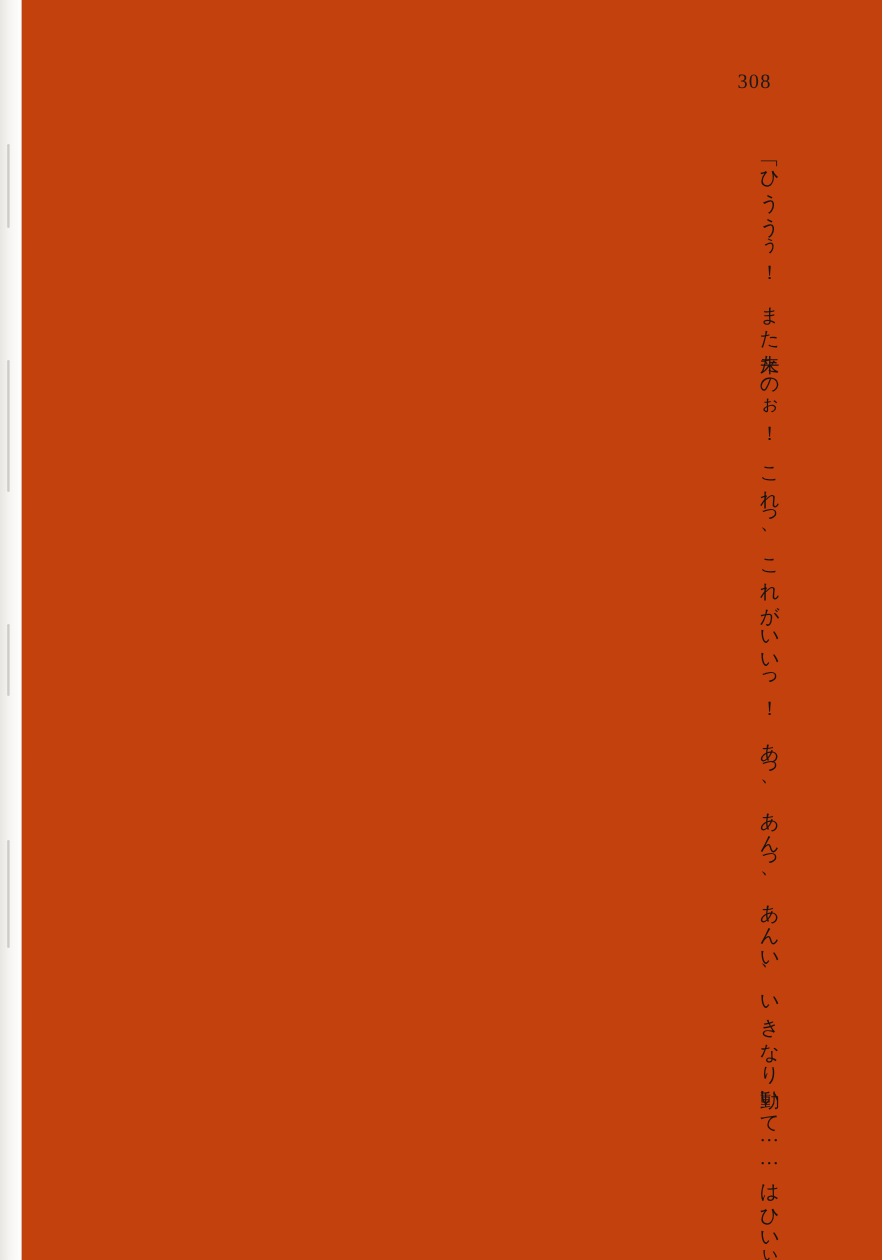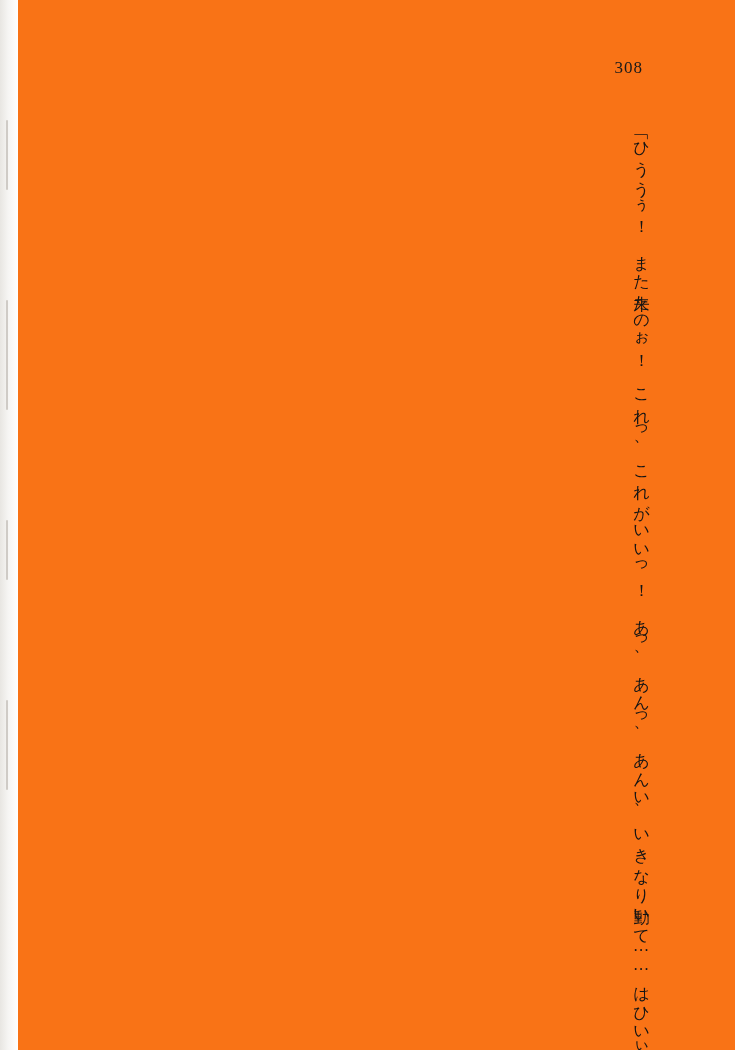--- a/index.html
+++ b/index.html
@@ -12,21 +12,21 @@
     background: #ffffff;
     font-family: "Liberation Serif", "DejaVu Serif", serif;
     color: #111111;
     overflow: hidden;
   }
 
   .page {
     position: relative;
     width: 735px;
     height: 1050px;
-    background: #f97316;
+    background: #c2410c;
     box-sizing: border-box;
   }
 
   
   .scan-edge {
     position: absolute;
     left: 0;
     top: 0;
     width: 18px;
     height: 1050px;

